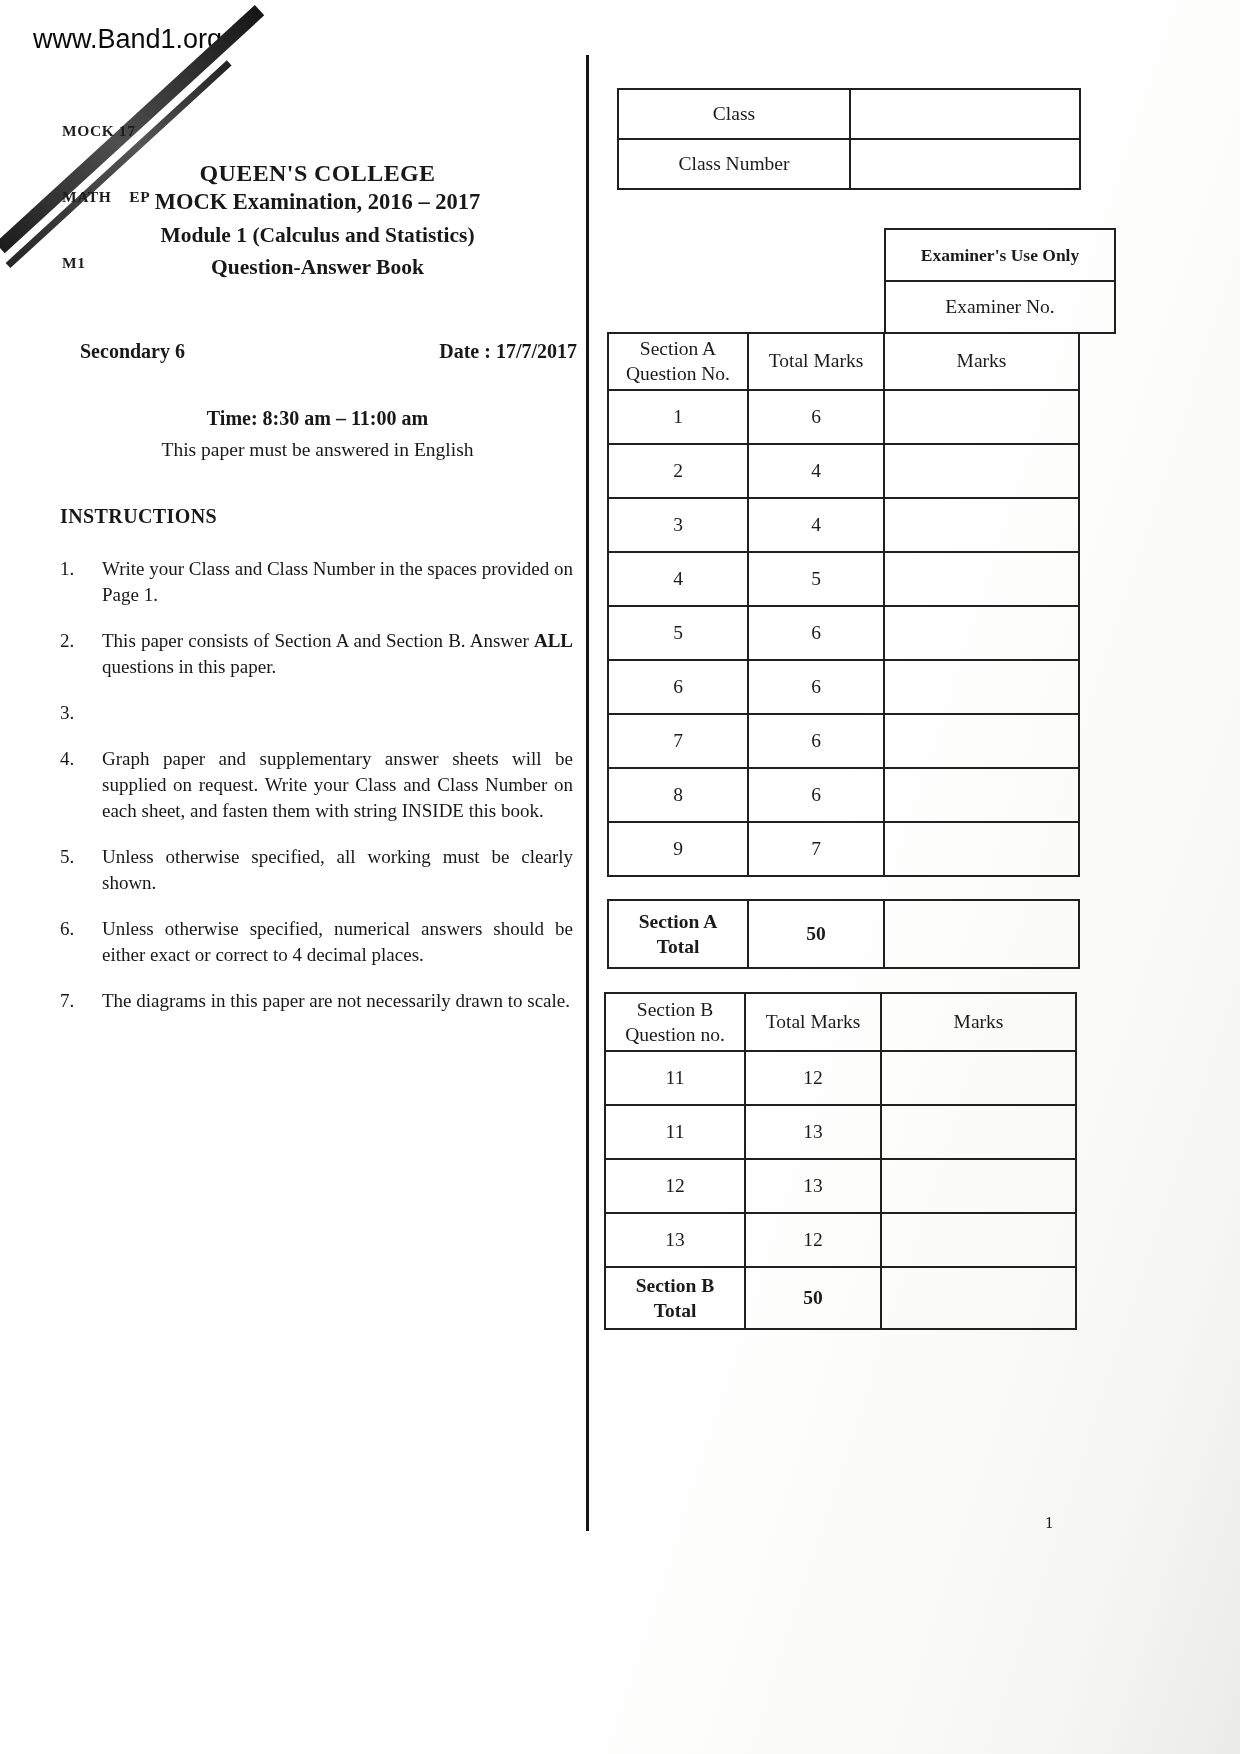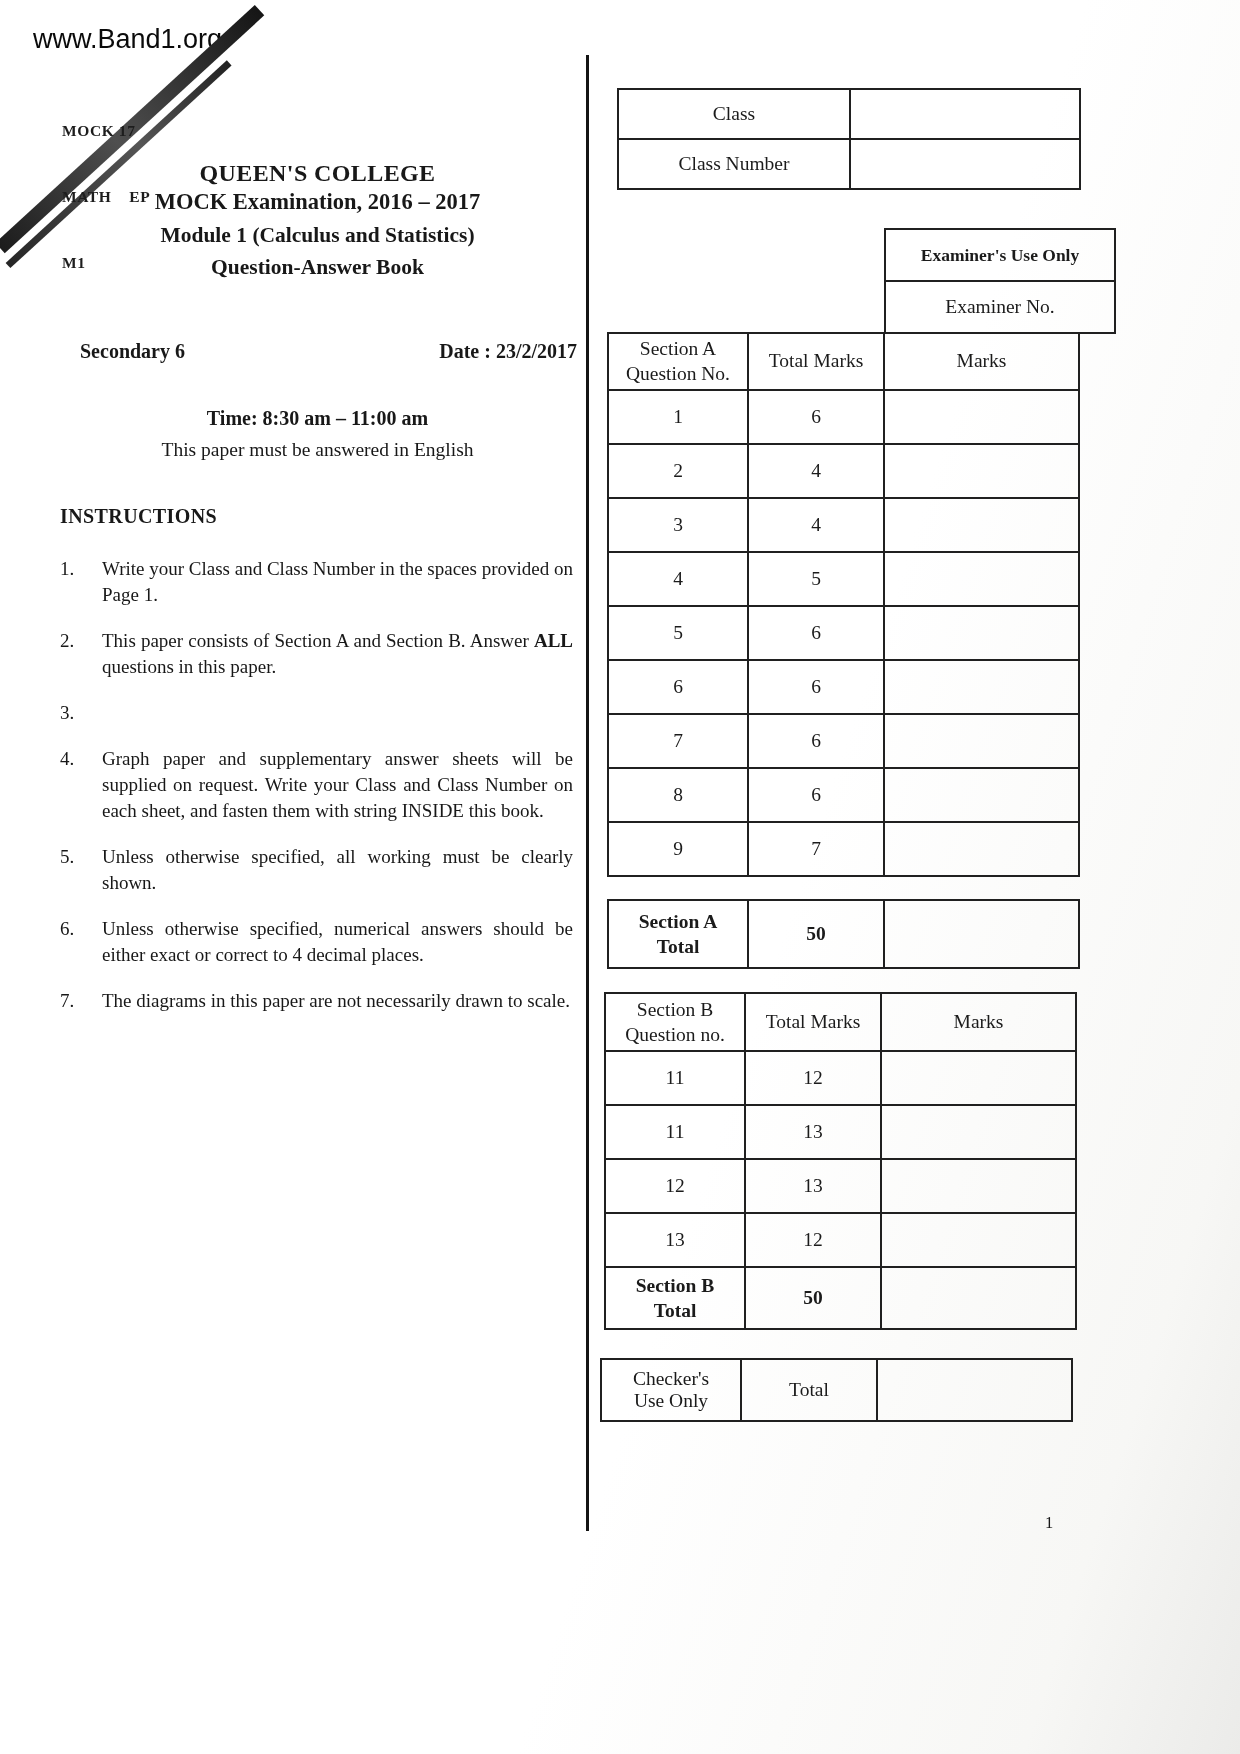--- a/index.html
+++ b/index.html
@@ -85,21 +85,21 @@
   </div>
 
   <div class="left-col">
     <div class="c school">QUEEN'S COLLEGE</div>
     <div class="c exam">MOCK Examination, 2016 – 2017</div>
     <div class="c module">Module 1 (Calculus and Statistics)</div>
     <div class="c book">Question-Answer Book</div>
 
     <div class="meta">
       <span>Secondary 6</span>
-      <span>Date : 23/2/2017</span>
+      <span>Date : 17/7/2017</span>
     </div>
 
     <div class="c time">Time: 8:30 am – 11:00 am</div>
     <div class="c lang">This paper must be answered in English</div>
 
     <div class="ins-title">INSTRUCTIONS</div>
 
     <div class="items">
       <div class="item">
         <span class="inum">1.</span>
@@ -254,25 +254,16 @@
     </tr>
     <tr style="height:62px;">
       <td class="two-line bold">Section B
 Total</td>
       <td class="bold">50</td>
       <td></td>
     </tr>
   </tbody>
     </table>
 
-  <table class="t" style="left:600px; top:1358px; width:471px;">
-    <tbody>
-        <tr style="height:62px;">
-      <td style="width:140px;">Checker's Use Only</td>
-      <td style="width:136px;">Total</td>
-      <td style="width:195px;"></td>
-    </tr>
-  </tbody>
-    </table>
 
   <div class="page-num">1</div>
 
 </div>
 
 </body></html>

